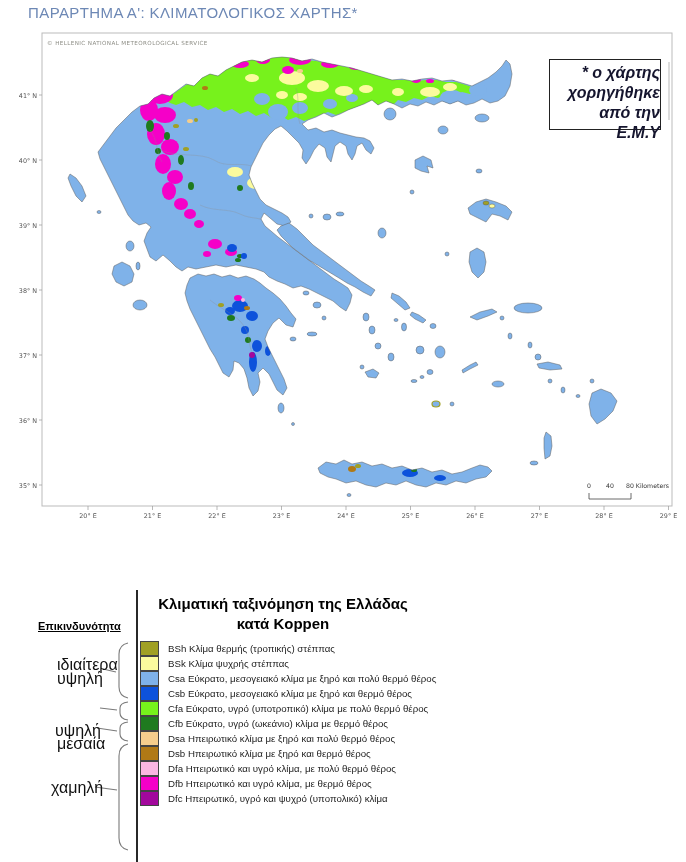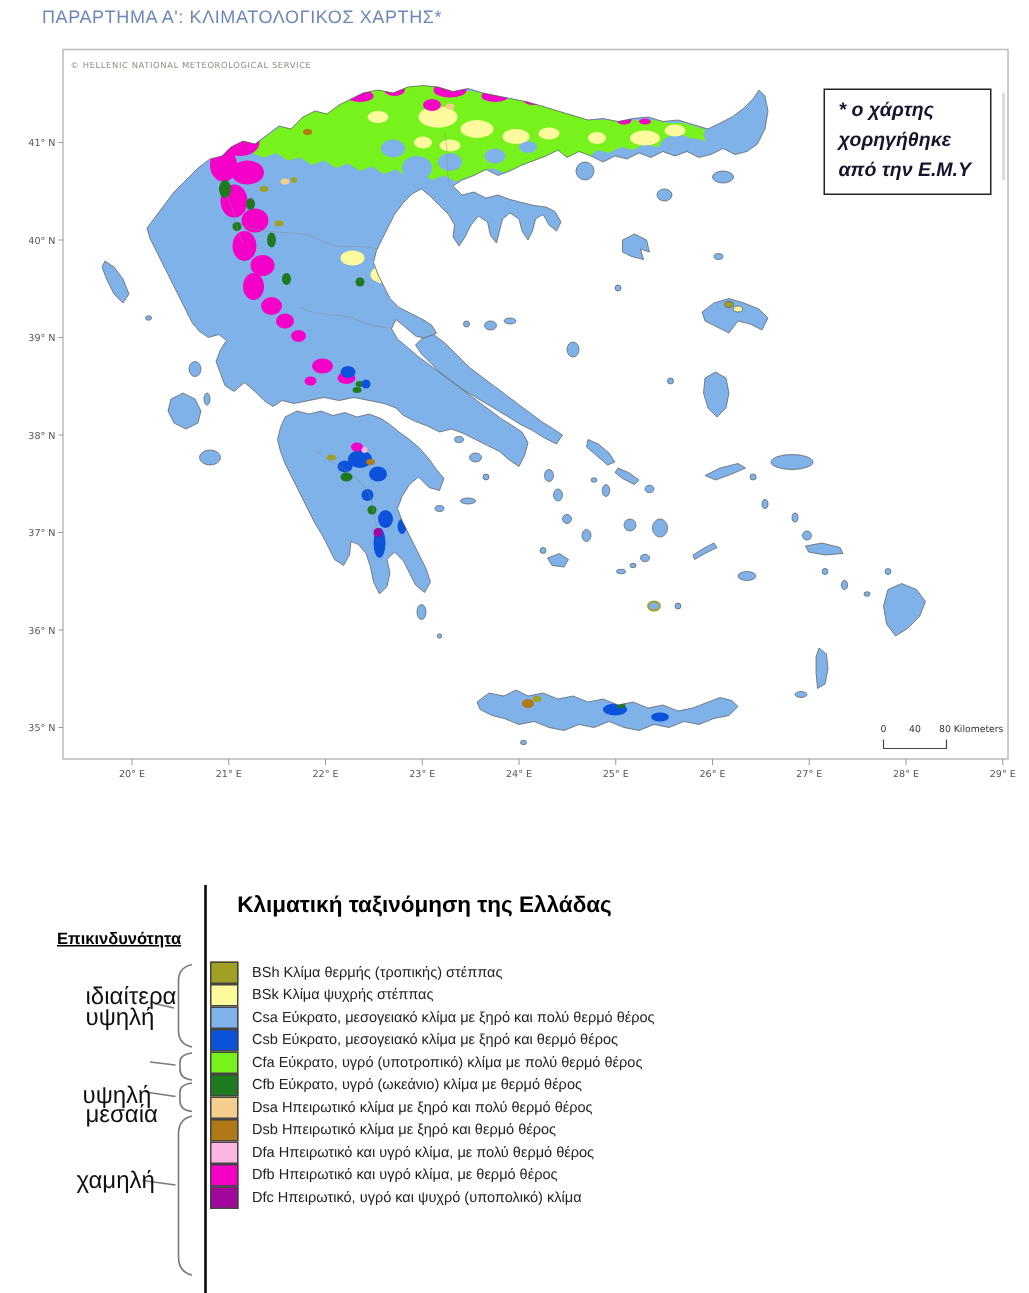--- a/index.html
+++ b/index.html
@@ -1,40 +1,40 @@
 <!DOCTYPE html>
 <html style="--c-bsh: #A0A024; --c-bsk: #FBFB9E; --c-csa: #7FB2E9; --c-csb: #0D52DB; --c-cfa: #77F21C; --c-cfb: #1F7A1F; --c-dsa: #F5CD8C; --c-dsb: #B07916; --c-dfa: #FBB6E2; --c-dfb: #F500C8; --c-dfc: #A2089C; --ui-heading: #6D88B5; --ui-frame: #BBBBBB;"><head>
 <meta charset="utf-8">
 <style>
   html,body{margin:0;padding:0;background:#fff;}
   #page{position:relative;width:686px;height:862px;background:#fff;overflow:hidden;
         font-family:"Liberation Sans","DejaVu Sans",sans-serif;}
-  #page-title{position:absolute;left:28px;top:4px;font-size:12px;letter-spacing:.4px;
+  #page-title{position:absolute;left:28px;top:4px;font-size:15px;letter-spacing:.4px;
         color:var(--ui-heading);}
   svg{position:absolute;left:0;top:0;}
   
   .f-csa{fill:var(--c-csa)} .f-csb{fill:var(--c-csb)} .f-cfa{fill:var(--c-cfa)}
   .f-cfb{fill:var(--c-cfb)} .f-bsh{fill:var(--c-bsh)} .f-bsk{fill:var(--c-bsk)}
   .f-dsa{fill:var(--c-dsa)} .f-dsb{fill:var(--c-dsb)} .f-dfa{fill:var(--c-dfa)}
   .f-dfb{fill:var(--c-dfb)} .f-dfc{fill:var(--c-dfc)}
   .coast{stroke:#5f5f5f;stroke-width:.5;stroke-linejoin:round;}
   .outline{fill:none;stroke:#5f5f5f;stroke-width:.5;stroke-linejoin:round;}
   .adm{fill:none;stroke:#8f8f8f;stroke-width:.45;opacity:.7;}
   .frame{fill:#fff;stroke:var(--ui-frame);stroke-width:1;}
   .tick{stroke:#999;stroke-width:.7;}
   .axis{font-size:6.4px;fill:#555;font-family:"DejaVu Sans",sans-serif;}
   .cop{font-size:5.6px;fill:#8d8d85;letter-spacing:.4px;font-family:"DejaVu Sans",sans-serif;}
   .scale-t{font-size:6.2px;fill:#333;font-family:"DejaVu Sans",sans-serif;}
   .scalebar{fill:none;stroke:#444;stroke-width:.8;}
   .bracket{fill:none;stroke:#7a7a7a;stroke-width:1.1;}
   .legend-vline{stroke:#111;stroke-width:1.8;}
   
   #note-box{position:absolute;left:549px;top:59px;width:101px;height:66px;
-        border:1.5px solid #222;background:#fff;font-style:italic;font-size:13px;
-        font-weight:600;color:#15152e;line-height:20px;padding:3px 0 0 9px;}
+        border:1.5px solid #222;background:#fff;font-style:italic;font-size:16px;
+        font-weight:600;color:#15152e;line-height:20px;padding:3px 0 0 9px;text-align:right;}
   #edge-line{position:absolute;left:668px;top:62px;width:2px;height:58px;background:#dcdcdc;}
   
   #legend-title{position:absolute;left:139px;top:594px;width:288px;text-align:center;
         font-weight:bold;font-size:15px;line-height:19.5px;color:#000;}
   #legend-items{position:absolute;left:140px;top:641px;display:flex;flex-direction:column;gap:1px;}
   .legend-row{display:flex;align-items:center;height:14px;}
   .legend-swatch{width:17px;height:13px;border:1px solid #444;flex:0 0 auto;}
   .legend-label{margin-left:9px;font-size:9.7px;color:#222;white-space:nowrap;}
   
   .risk-label{position:absolute;font-size:16px;color:#111;line-height:13.5px;}
@@ -313,20 +313,21 @@
 
   <div id="note-box">
     <div>* ο χάρτης</div>
     <div>χορηγήθηκε</div>
     <div>από την Ε.Μ.Υ</div>
   </div>
   <div id="edge-line"></div>
 
   <div id="legend-title">
     <div>Κλιματική ταξινόμηση της Ελλάδας</div>
+    <div>κατά Koppen</div>
   </div>
   <div id="legend-items">
       <div class="legend-row">
         <span class="legend-swatch" style="background: rgb(160, 160, 36);"></span>
         <span class="legend-label">BSh Κλίμα θερμής (τροπικής) στέππας</span>
       </div>
       <div class="legend-row">
         <span class="legend-swatch" style="background: rgb(251, 251, 158);"></span>
         <span class="legend-label">BSk Κλίμα ψυχρής στέππας</span>
       </div>

